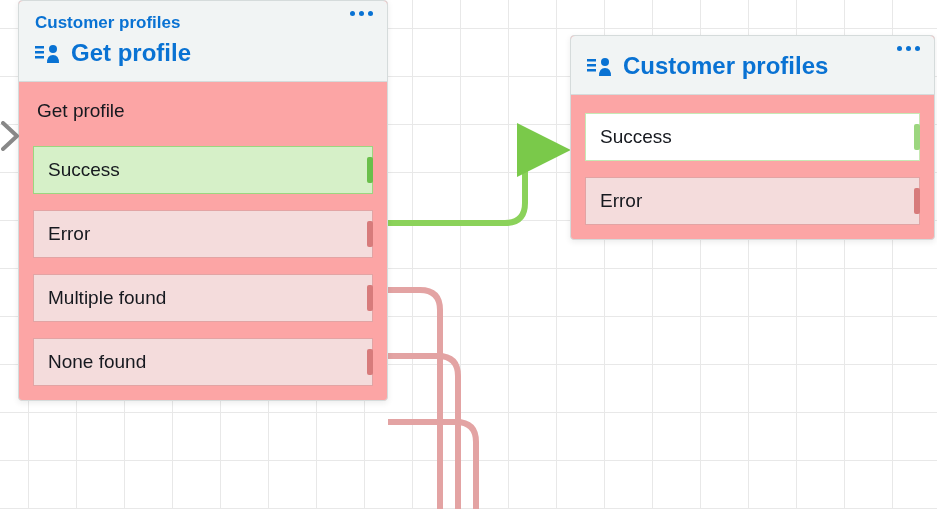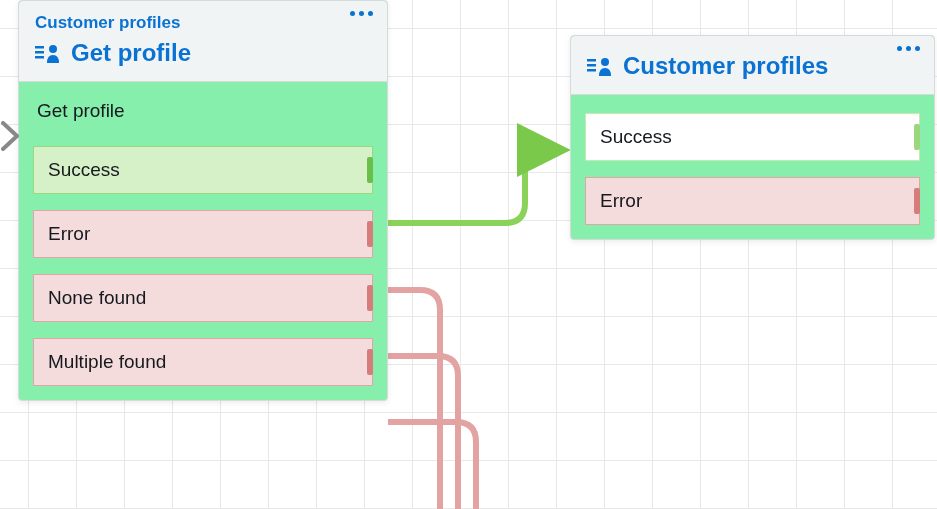--- a/index.html
+++ b/index.html
@@ -20,21 +20,21 @@
       linear-gradient(to bottom, #e8e8e8 1px, transparent 1px);
     background-size: 48px 48px;
     background-position: -20px -20px;
   }
   .canvas {
     position: absolute;
     inset: 0;
   }
   .block {
     position: absolute;
-    background: #86efac;
+    background: #fca5a5;
     border: 1px solid #d5dbdb;
     border-radius: 4px;
     box-shadow: 0 2px 6px rgba(0,0,0,0.08);
   }
   .block-header {
     background: #f1f4f4;
     border-bottom: 1px solid #d5dbdb;
     padding: 12px 16px 14px 16px;
     border-radius: 4px 4px 0 0;
     position: relative;
@@ -196,25 +196,25 @@
       <div class="ports">
         <div class="port success">
           <span>Success</span>
           <span class="port-handle"></span>
         </div>
         <div class="port error">
           <span>Error</span>
           <span class="port-handle"></span>
         </div>
         <div class="port error">
+          <span>Multiple found</span>
+          <span class="port-handle"></span>
+        </div>
+        <div class="port error">
           <span>None found</span>
-          <span class="port-handle"></span>
-        </div>
-        <div class="port error">
-          <span>Multiple found</span>
           <span class="port-handle"></span>
         </div>
       </div>
     </div>
   </div>
 
   <div class="block" id="block2">
     <div class="block-header">
       <div class="block-menu">
         <span></span>

